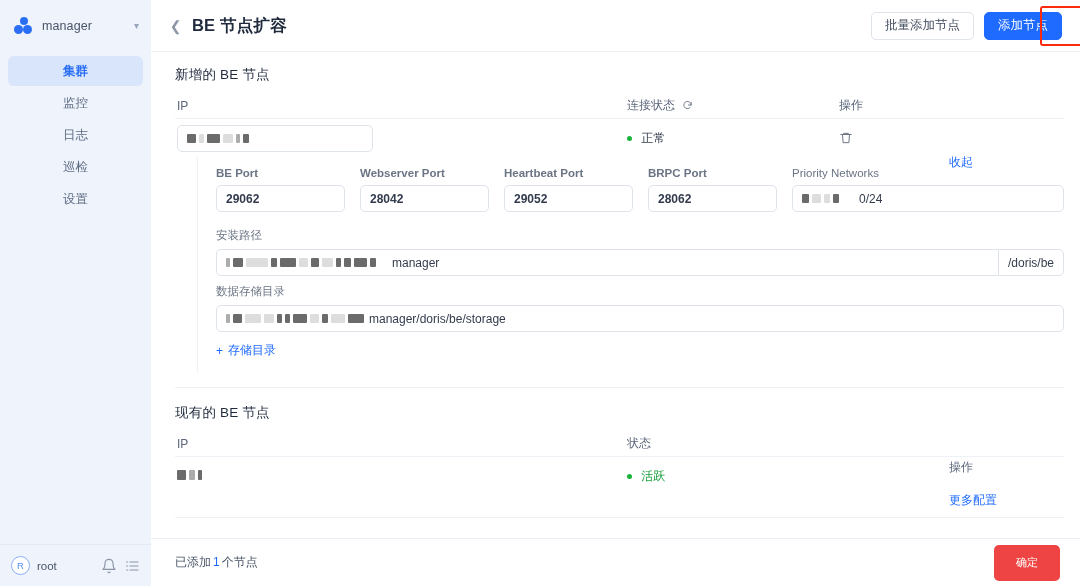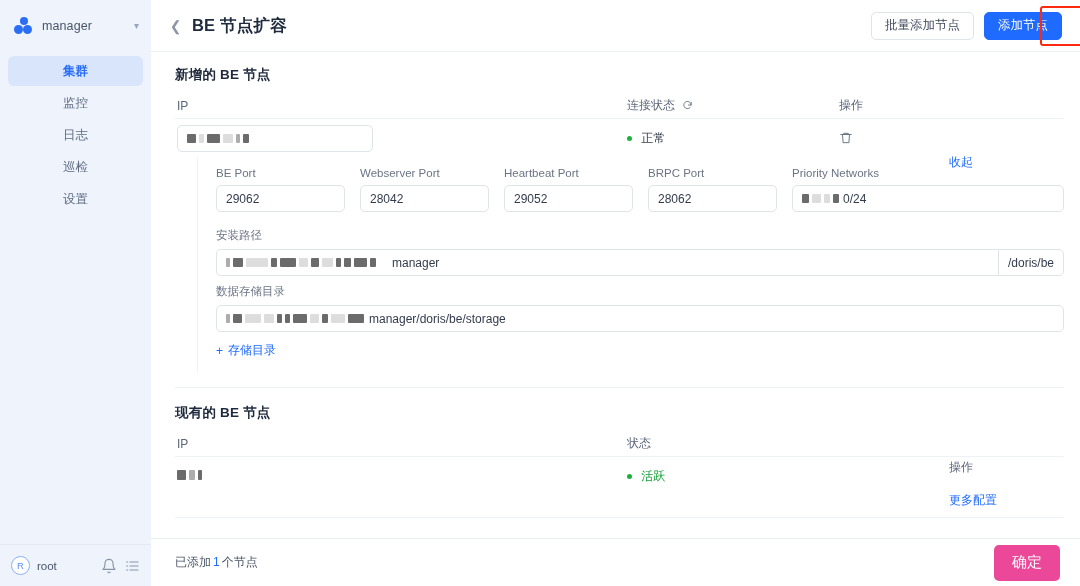--- a/index.html
+++ b/index.html
@@ -93,21 +93,21 @@
     position: absolute; left: 889px; top: 6px; width: 185px; height: 40px;
     border: 2px solid #fc2b10; border-radius: 3px; pointer-events: none;
   }
 
   
   .content {
     flex: 1 1 auto; overflow: hidden; padding: 0 16px 0 24px;
     background: #fff; position: relative;
   }
   .section-title {
-    font-size: 13.5px; color: #1f2a3d; font-weight: bold;
+    font-size: 13.5px; color: #1f2a3d; font-weight: normal;
     padding: 14px 0 9px 0; letter-spacing: .2px;
   }
 
   .tbl-head {
     display: flex; align-items: center; height: 26px;
     font-size: 12px; color: #5b667b;
     border-bottom: 1px solid #eef1f6;
   }
   .tbl-row {
     display: flex; align-items: center; height: 38px;
@@ -143,21 +143,21 @@
   .trash { width: 14px; height: 14px; color: #6b7484; cursor: pointer; }
   .trash svg { display: block; width: 14px; height: 14px; }
 
   
   .detail {
     border-left: 1px solid #eef1f6;
     margin-left: 22px; padding: 10px 0 14px 18px;
   }
   .field-label { font-size: 11.5px; color: #6b7484; margin-bottom: 6px; }
   .ports-row { display: flex; gap: 0; }
-  .port-cell { flex: 0 0 144px; }
+  .port-cell { flex: 0 0 144px; font-weight: bold; }
   .port-cell .input { width: 129px; }
   .prio-cell { flex: 1 1 auto; }
   .prio-cell .input { width: 100%; }
 
   .path-group { margin-top: 16px; }
   .path-combo { display: flex; }
   .path-combo .input { flex: 1 1 auto; border-radius: 5px 0 0 5px; border-right: none; }
   .path-addon {
     flex: 0 0 auto; height: 27px; border: 1px solid #dfe3ea; border-radius: 0 5px 5px 0;
     background: #fff; display: flex; align-items: center; padding: 0 9px;
@@ -176,21 +176,21 @@
   
   .footer {
     height: 48px; flex: 0 0 48px; border-top: 1px solid #e8ecf3;
     display: flex; align-items: center; padding: 0 20px 0 24px;
     background: #fff;
   }
   .footer-note { font-size: 12px; color: #4a5568; }
   .footer-note b { color: #1f6bff; font-weight: normal; padding: 0 2px; }
   .footer-btn {
     margin-left: auto; height: 36px; min-width: 66px; border-radius: 5px;
-    background: #ec4899; color: #fff; font-size: 15px;
+    background: #ef4444; color: #fff; font-size: 11px;
     display: flex; align-items: center; justify-content: center; cursor: pointer;
   }
 </style>
 </head>
 <body>
 
 <div class="app">
 
   <aside class="sidebar">
 
@@ -320,21 +320,21 @@
           </div>
           <div class="prio-cell">
             <div class="field-label">Priority Networks</div>
             <div class="input">
               <span class="redact">
                 <i class="rb" style="width:7px"></i>
                   <i class="rb l" style="width:9px"></i>
                   <i class="rb l" style="width:6px"></i>
                   <i class="rb" style="width:6px"></i>
               </span>
-              <span style="margin-left:4px">0/24</span>
+              <span style="margin-left:20px">0/24</span>
             </div>
           </div>
         </div>
 
         <div class="path-group">
           <div class="field-label">安装路径</div>
           <div class="path-combo">
             <div class="input">
               <span class="redact">
                 <i class="rb m" style="width:4px"></i>

